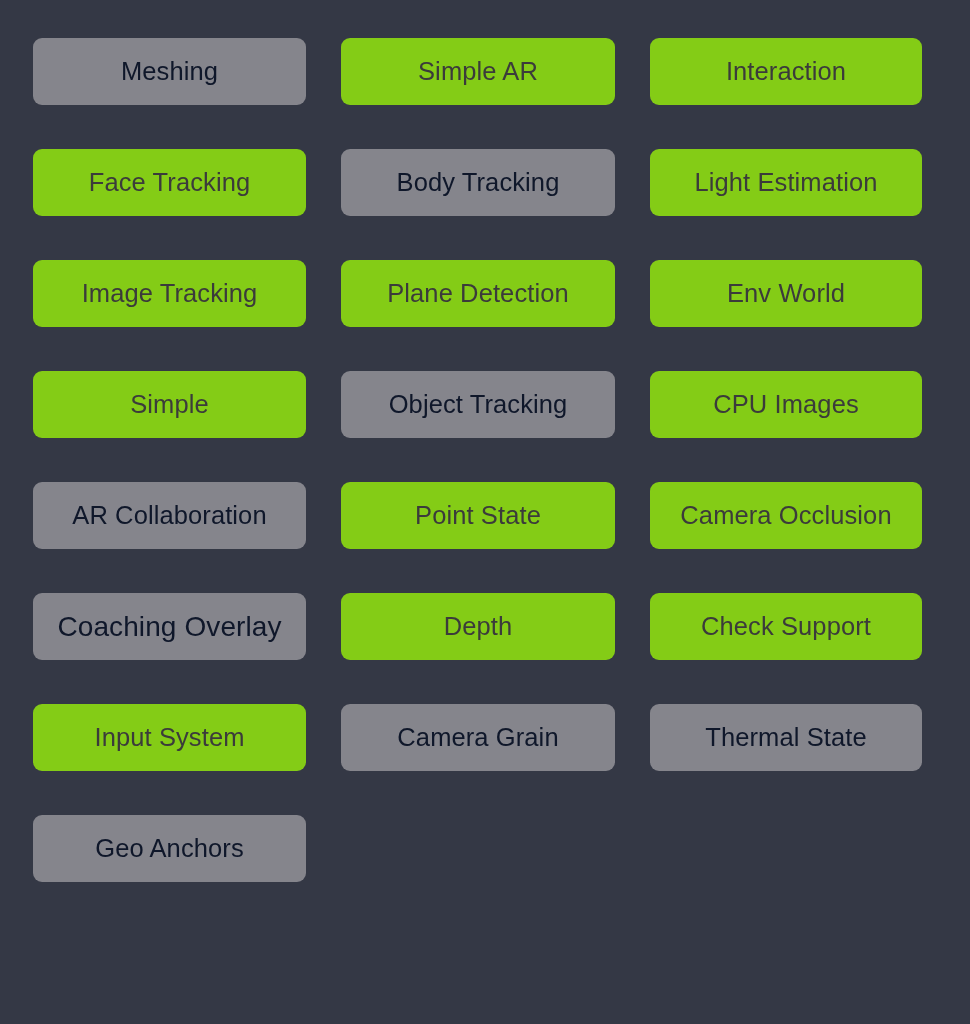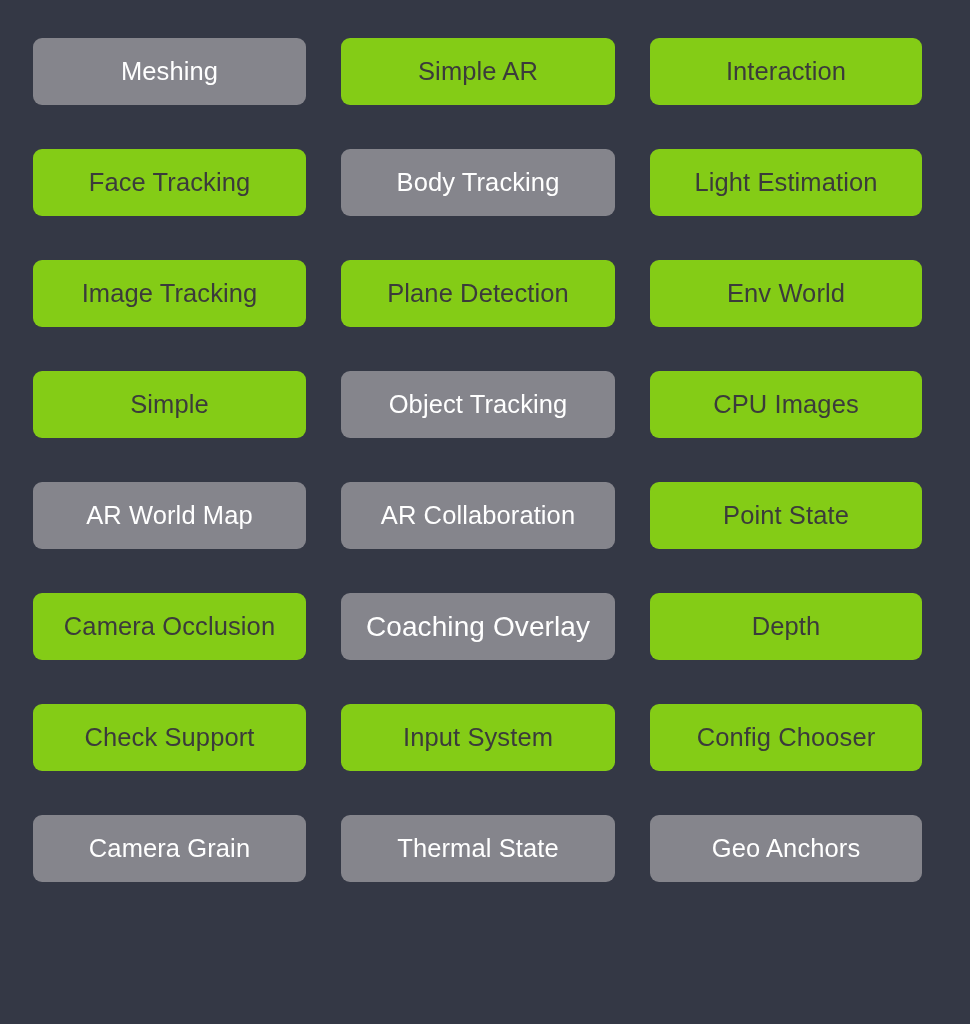--- a/index.html
+++ b/index.html
@@ -45,21 +45,21 @@
   }
 
   .scene-button.enabled {
     background: #84cc16;
     color: #3b3b3b;
     cursor: pointer;
   }
 
   .scene-button.disabled {
     background: #85858c;
-    color: #ffffff;
+    color: #0f172a;
     cursor: default;
   }
 
   .scene-button.small-label {
     font-size: 28px;
   }
 
   .grid-blank {
     height: 67px;
   }
@@ -73,27 +73,25 @@
     <button class="scene-button enabled">Interaction</button>
     <button class="scene-button enabled">Face Tracking</button>
     <button class="scene-button disabled" disabled="">Body Tracking</button>
     <button class="scene-button enabled">Light Estimation</button>
     <button class="scene-button enabled">Image Tracking</button>
     <button class="scene-button enabled">Plane Detection</button>
     <button class="scene-button enabled">Env World</button>
     <button class="scene-button enabled">Simple</button>
     <button class="scene-button disabled" disabled="">Object Tracking</button>
     <button class="scene-button enabled">CPU Images</button>
-    <button class="scene-button disabled" disabled="">AR World Map</button>
     <button class="scene-button disabled" disabled="">AR Collaboration</button>
     <button class="scene-button enabled">Point State</button>
     <button class="scene-button enabled">Camera Occlusion</button>
     <button class="scene-button disabled small-label" disabled="">Coaching Overlay</button>
     <button class="scene-button enabled">Depth</button>
     <button class="scene-button enabled">Check Support</button>
     <button class="scene-button enabled">Input System</button>
-    <button class="scene-button enabled">Config Chooser</button>
     <button class="scene-button disabled" disabled="">Camera Grain</button>
     <button class="scene-button disabled" disabled="">Thermal State</button>
     <button class="scene-button disabled" disabled="">Geo Anchors</button>
     <div class="grid-blank"></div>
     <div class="grid-blank"></div>
   </div>
 
 </body></html>

